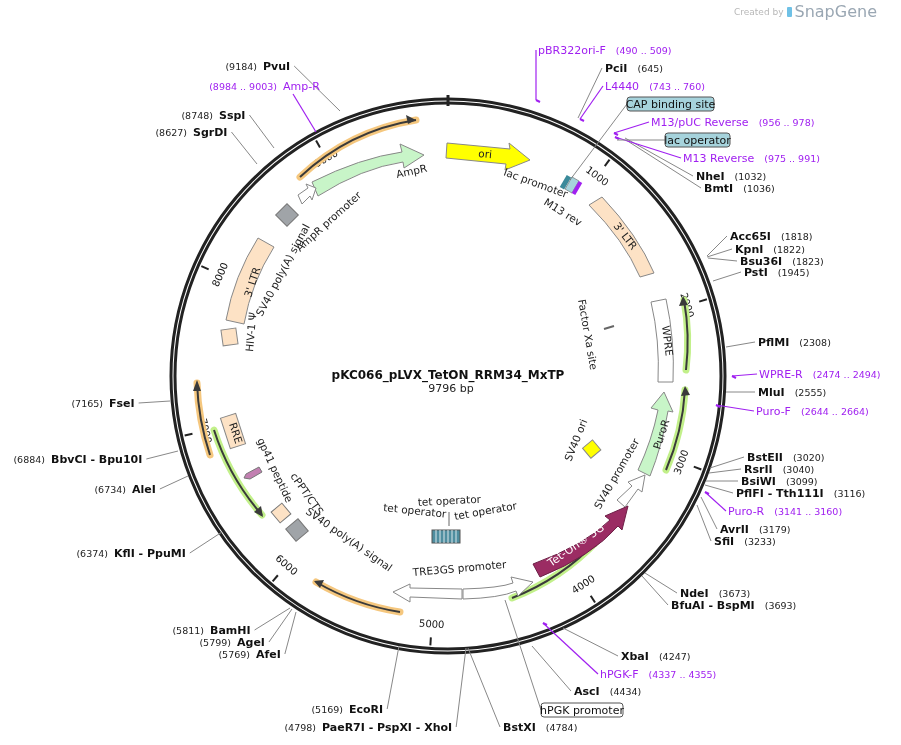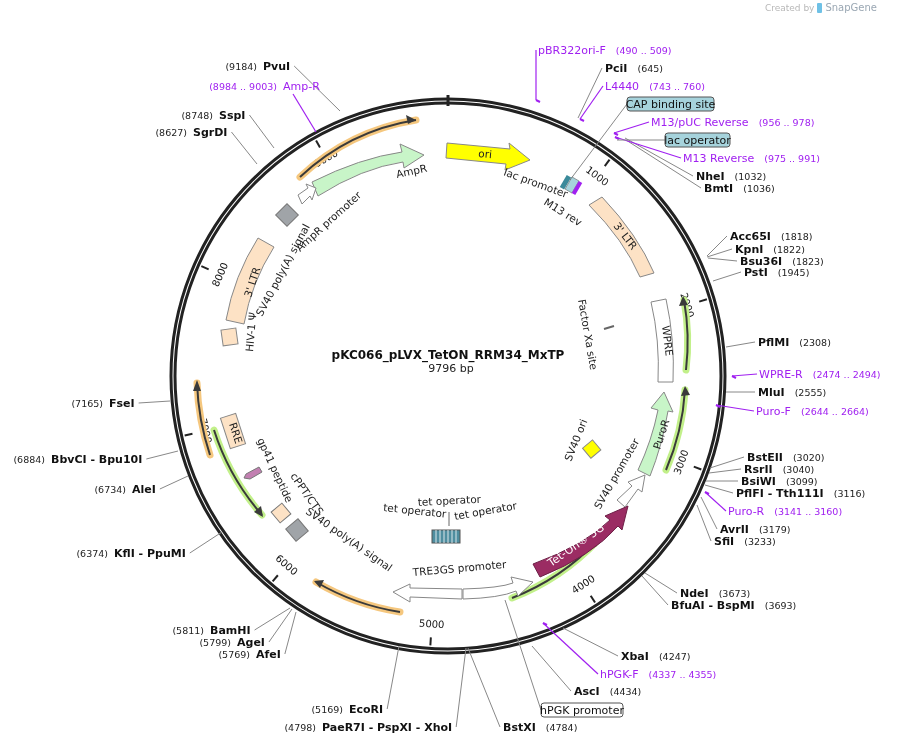--- a/index.html
+++ b/index.html
@@ -1,21 +1,21 @@
 <!DOCTYPE html>
 <html><head>
 <meta charset="utf-8">
 <style>
   html, body { margin:0; padding:0; background:#ffffff; }
   body { width:901px; height:745px; position:relative; overflow:hidden; font-family:"DejaVu Sans", sans-serif; }
   #map { position:absolute; left:0; top:0; }
   .credit { position:absolute; right:24px; top:2px; font-size:9px; color:#b8b8b8; font-family:"DejaVu Sans", sans-serif; display:flex; align-items:center; gap:3px; }
-  .credit .brand { color:#9aa7b3; font-size:10px; }
+  .credit .brand { color:#9aa7b3; font-size:16px; }
   .credit .logo { width:5px; height:10px; background:#6fc1e6; border-radius:1px; display:inline-block; }
-  .title-block { position:absolute; left:0; width:896px; top:348px; text-align:center; pointer-events:none; }
+  .title-block { position:absolute; left:0; width:896px; top:368px; text-align:center; pointer-events:none; }
   .title-block .name { font-weight:bold; font-size:12px; color:#111; }
   .title-block .size { font-size:11px; color:#222;padding-left:6px; }
   svg text { font-family:"DejaVu Sans", sans-serif; }
   .site-name { font-weight:bold; font-size:11px; fill:#111; }
   .site-pos { font-size:9.5px; fill:#222; }
   .primer-name { font-size:11px; fill:#a020f0; }
   .primer-pos { font-size:9.5px; fill:#a020f0; }
   .feat-label { font-size:10.5px; fill:#222; }
   .tick-label { font-size:10px; fill:#111; }
   .boxlabel { font-size:11px; fill:#111; }

